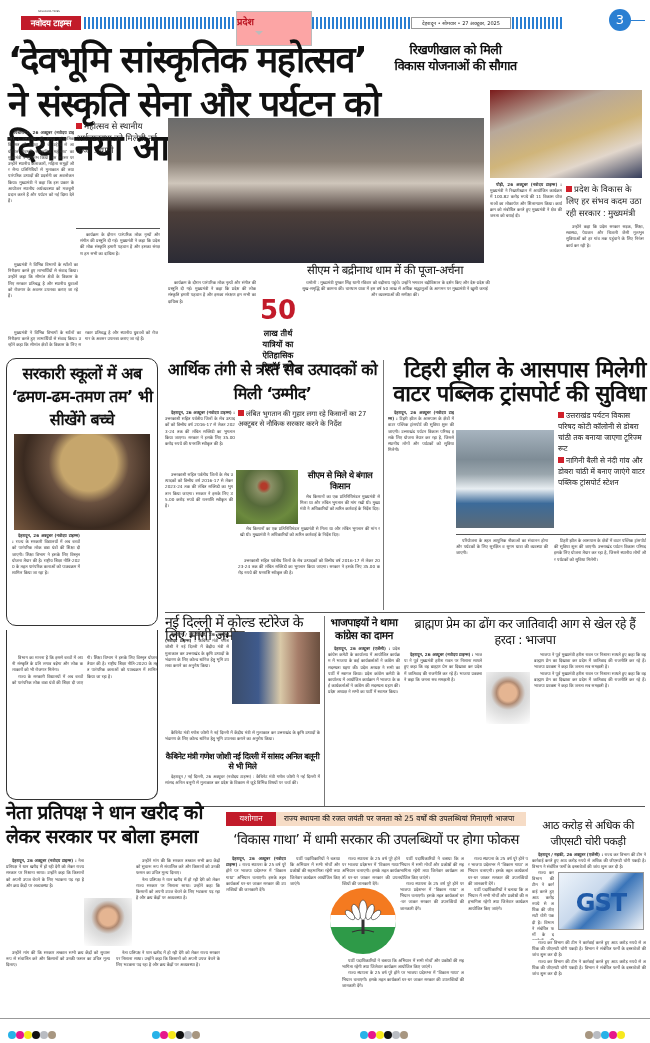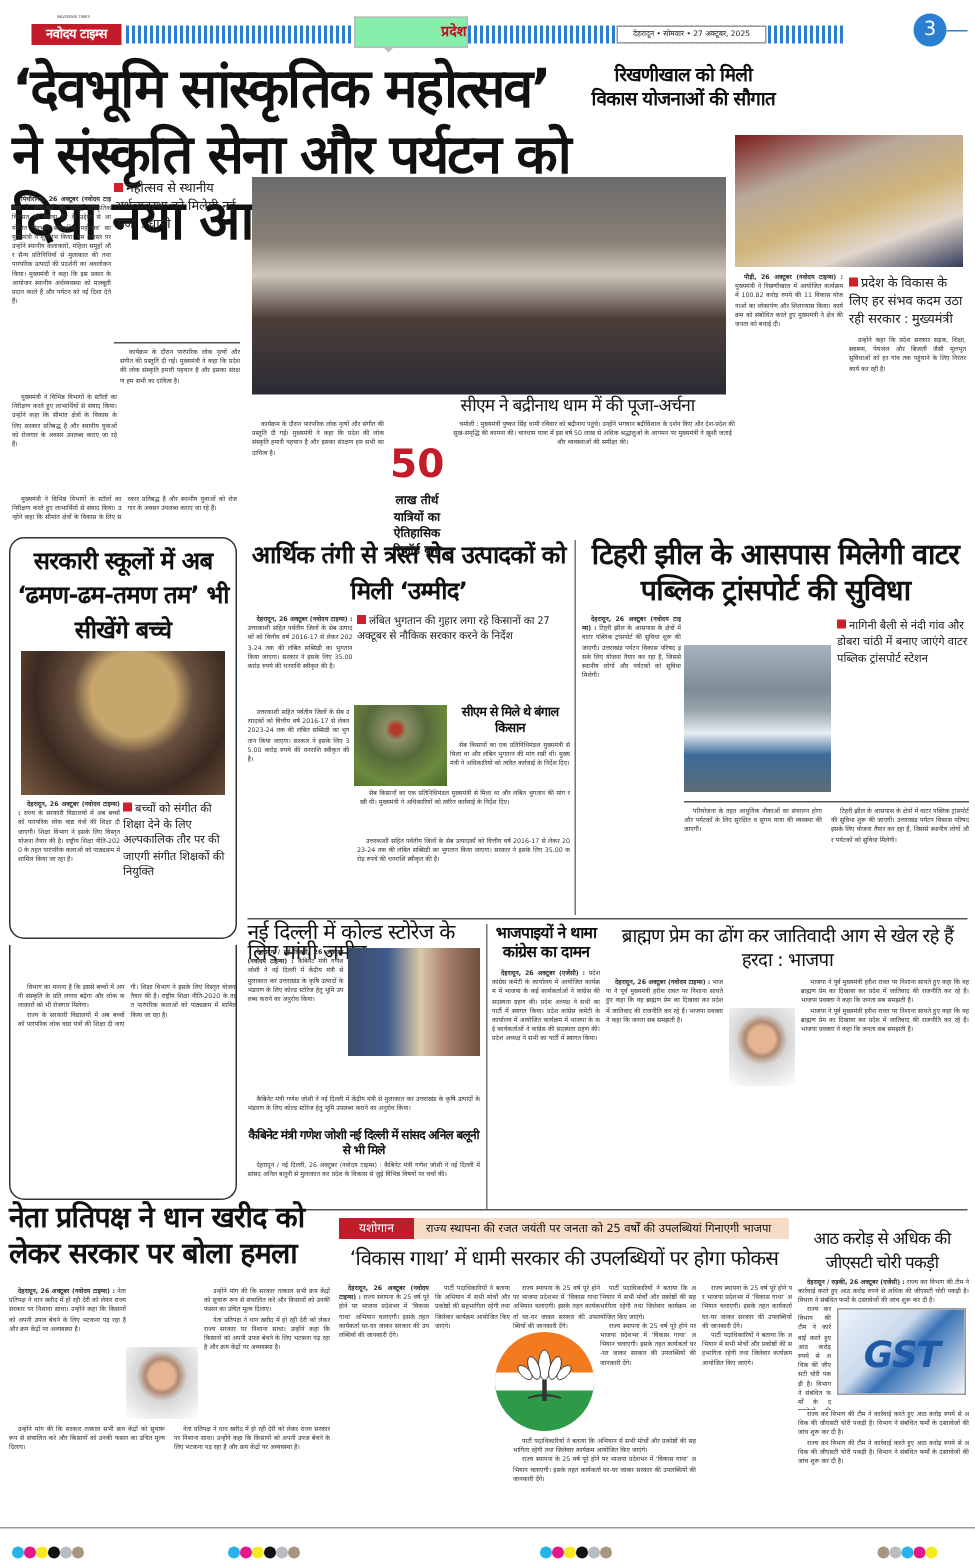--- a/index.html
+++ b/index.html
@@ -13,21 +13,21 @@
   .head { font-family: "DejaVu Sans", sans-serif; color: #111; letter-spacing: -0.5px; }
   .photo { overflow: hidden; }
   .rule-h { height: 1px; background: #555; }
   .rule-v { width: 1px; background: #777; }
 
   
   #masthead-logo { left: 21px; top: 16px; width: 60px; height: 14px; background: #c21b2a; color: #fff; font-size: 8.5px; font-weight: bold; line-height: 14px; text-align: center; letter-spacing: -0.3px; }
   #masthead-logo-cap { left: 38px; top: 10px; font-size: 2.5px; color: #333; }
   #masthead-bars { left: 84px; top: 17px; width: 480px; height: 12px;
       background: repeating-linear-gradient(90deg, #2a7fd2 0 2px, #ffffff 2px 4px); }
-  #section-box { left: 236px; top: 11px; width: 76px; height: 21px; background: #86efac; border: 1px solid #bbb; text-align: right; font-size: 9.5px; font-weight: bold; line-height: 19px; color: #b9121f; }
+  #section-box { left: 236px; top: 11px; width: 76px; height: 35px; background: #fca5a5; border: 1px solid #bbb; text-align: left; font-size: 9.5px; font-weight: bold; line-height: 19px; color: #b9121f; }
   #section-notch { left: 255px; top: 31px; width: 0; height: 0; border-left: 4px solid transparent; border-right: 4px solid transparent; border-top: 4px solid #bbb; }
   #dateline { left: 411px; top: 17px; width: 100px; height: 12px; background: #fff; border: 1px solid #999; font-size: 5px; line-height: 10px; text-align: center; color: #222; }
   #page-num { left: 609px; top: 9px; width: 22px; height: 22px; border-radius: 50%; background: #2a7fd2; color: #fff; font-size: 13px; line-height: 22px; text-align: center; }
   #page-num-line { left: 631px; top: 20px; width: 14px; height: 1px; background: #2a7fd2; }
 
   
   #main-headline { left: 8px; top: 38px; width: 385px; font-size: 36px; line-height: 44px; font-weight: bold; letter-spacing: -1.5px; }
   #right-top-headline { left: 393px; top: 42px; width: 125px; font-size: 12.5px; line-height: 16px; text-align: center; font-weight: bold; letter-spacing: -0.5px; }
 
   
@@ -95,21 +95,20 @@
     <p>उन्होंने कहा कि प्रदेश सरकार सड़क, शिक्षा, स्वास्थ्य, पेयजल और बिजली जैसी मूलभूत सुविधाओं को हर गांव तक पहुंचाने के लिए निरंतर कार्य कर रही है।</p>
   </div>
 
 <div class="abs boxed" style="left:6px; top:358px; width:152px; height:268px;"></div>
 <div class="abs head" style="left:10px; top:362px; width:144px; font-size:16px; line-height:23px; text-align:center; font-weight:bold;">सरकारी स्कूलों में अब ‘ढमण-ढम-तमण तम’ भी सीखेंगे बच्चे</div>
 <div class="abs photo photo-dhol" style="left:14px; top:434px; width:136px; height:96px;"></div>
 <div class="abs body-text" style="left:12px; top:533px; width:68px; height:90px;">
   <p><b>देहरादून, 26 अक्टूबर (नवोदय टाइम्स) :</b> <span>राज्य के सरकारी विद्यालयों में अब बच्चों को पारंपरिक लोक वाद्य यंत्रों की शिक्षा दी जाएगी। शिक्षा विभाग ने इसके लिए विस्तृत योजना तैयार की है। राष्ट्रीय शिक्षा नीति-2020 के तहत पारंपरिक कलाओं को पाठ्यक्रम में शामिल किया जा रहा है।</span></p>
 </div>
 <div class="abs" style="left:82px; top:533px; width:74px;">
-  <div class="bullet" style="font-size:7.5px; line-height:10.5px; margin-top:1px;"><span class="sq"></span><span>बच्चों को संगीत की शिक्षा देने के लिए अल्पकालिक तौर पर की जाएगी संगीत शिक्षकों की नियुक्ति</span></div>
 </div>
 <div class="abs body-text" style="left:12px; top:655px; width:146px; height:140px; column-count:2; column-gap:4px;">
     <p>विभाग का मानना है कि इससे बच्चों में अपनी संस्कृति के प्रति लगाव बढ़ेगा और लोक कलाकारों को भी रोजगार मिलेगा।</p>
     <p>राज्य के सरकारी विद्यालयों में अब बच्चों को पारंपरिक लोक वाद्य यंत्रों की शिक्षा दी जाएगी। शिक्षा विभाग ने इसके लिए विस्तृत योजना तैयार की है। राष्ट्रीय शिक्षा नीति-2020 के तहत पारंपरिक कलाओं को पाठ्यक्रम में शामिल किया जा रहा है।</p>
   </div>
 <div class="abs boxed" style="left:6px; top:630px; width:152px; height:170px; border-top:none; border-radius:0 0 10px 10px;"></div>
 
 <div class="abs head" style="left:165px; top:358px; width:215px; font-size:16px; line-height:24px; text-align:center; font-weight:bold;">आर्थिक तंगी से त्रस्त सेब उत्पादकों को मिली ‘उम्मीद’</div>
 <div class="abs body-text" style="left:165px; top:410px; width:70px; height:60px;">
   <p><b>देहरादून, 26 अक्टूबर (नवोदय टाइम्स) :</b> <span>उत्तरकाशी सहित पर्वतीय जिलों के सेब उत्पादकों को वित्तीय वर्ष 2016-17 से लेकर 2023-24 तक की लंबित सब्सिडी का भुगतान किया जाएगा। सरकार ने इसके लिए 35.00 करोड़ रुपये की धनराशि स्वीकृत की है।</span></p>
@@ -125,26 +124,27 @@
   </div>
 <div class="abs body-text" style="left:165px; top:472px; width:68px; height:140px;">
     <p>उत्तरकाशी सहित पर्वतीय जिलों के सेब उत्पादकों को वित्तीय वर्ष 2016-17 से लेकर 2023-24 तक की लंबित सब्सिडी का भुगतान किया जाएगा। सरकार ने इसके लिए 35.00 करोड़ रुपये की धनराशि स्वीकृत की है।</p>
   </div>
 <div class="abs body-text" style="left:238px; top:558px; width:142px; height:52px;">
     <p>उत्तरकाशी सहित पर्वतीय जिलों के सेब उत्पादकों को वित्तीय वर्ष 2016-17 से लेकर 2023-24 तक की लंबित सब्सिडी का भुगतान किया जाएगा। सरकार ने इसके लिए 35.00 करोड़ रुपये की धनराशि स्वीकृत की है।</p>
   </div>
 
 <div class="abs rule-v" style="left:383px; top:360px; height:250px;"></div>
 
-<div class="abs head" style="left:388px; top:358px; width:258px; font-size:19px; line-height:24px; text-align:center; font-weight:bold;">टिहरी झील के आसपास मिलेगी वाटर पब्लिक ट्रांसपोर्ट की सुविधा</div>
+<div class="abs head" style="left:388px; top:358px; width:258px; font-size:22px; line-height:24px; text-align:right; font-weight:bold;">टिहरी झील के आसपास मिलेगी वाटर पब्लिक ट्रांसपोर्ट की सुविधा</div>
 <div class="abs body-text" style="left:388px; top:410px; width:66px; height:200px;">
   <p><b>देहरादून, 26 अक्टूबर (नवोदय टाइम्स) :</b> <span>टिहरी झील के आसपास के क्षेत्रों में वाटर पब्लिक ट्रांसपोर्ट की सुविधा शुरू की जाएगी। उत्तराखंड पर्यटन विकास परिषद इसके लिए योजना तैयार कर रहा है, जिससे स्थानीय लोगों और पर्यटकों को सुविधा मिलेगी।</span></p>
 </div>
 <div class="abs photo photo-lake" style="left:456px; top:430px; width:98px; height:98px;"></div>
 <div class="abs" style="left:558px; top:410px; width:90px;">
+  <div class="bullet" style="font-size:7.5px; line-height:11px;"><span class="sq"></span><span>उत्तराखंड पर्यटन विकास परिषद कोटी कॉलोनी से डोबरा चांठी तक बनाया जाएगा टूरिज्म रूट</span></div>
   <div class="bullet" style="font-size:7.5px; line-height:11px; margin-top:1px;"><span class="sq"></span><span>नागिनी बैली से नंदी गांव और डोबरा चांठी में बनाए जाएंगे वाटर पब्लिक ट्रांसपोर्ट स्टेशन</span></div>
 </div>
 <div class="abs rule-h" style="left:456px; top:534px; width:190px;"></div>
 <div class="abs body-text" style="left:456px; top:538px; width:190px; height:72px; column-count:2; column-gap:6px;">
     <p>परियोजना के तहत आधुनिक नौकाओं का संचालन होगा और पर्यटकों के लिए सुरक्षित व सुगम यात्रा की व्यवस्था की जाएगी।</p>
     <p>टिहरी झील के आसपास के क्षेत्रों में वाटर पब्लिक ट्रांसपोर्ट की सुविधा शुरू की जाएगी। उत्तराखंड पर्यटन विकास परिषद इसके लिए योजना तैयार कर रहा है, जिससे स्थानीय लोगों और पर्यटकों को सुविधा मिलेगी।</p>
   </div>
 
 <div class="abs rule-h" style="left:165px; top:612px; width:480px;"></div>
 
@@ -236,21 +236,21 @@
   </div>
 
 <div class="abs head" style="left:530px; top:818px; width:116px; font-size:11px; line-height:16px; text-align:center;">आठ करोड़ से अधिक की जीएसटी चोरी पकड़ी</div>
 <div class="abs body-text" style="left:532px; top:852px; width:114px; height:18px;">
   <p><b>देहरादून / रुड़की, 26 अक्टूबर (एजेंसी) :</b> <span>राज्य कर विभाग की टीम ने कार्रवाई करते हुए आठ करोड़ रुपये से अधिक की जीएसटी चोरी पकड़ी है। विभाग ने संबंधित फर्मों के दस्तावेजों की जांच शुरू कर दी है।</span></p>
 </div>
 <div class="abs body-text" style="left:532px; top:870px; width:22px; height:70px;">
     <p>राज्य कर विभाग की टीम ने कार्रवाई करते हुए आठ करोड़ रुपये से अधिक की जीएसटी चोरी पकड़ी है। विभाग ने संबंधित फर्मों के दस्तावेजों की जांच शुरू कर दी है।</p>
   </div>
 <div class="abs photo photo-gst" style="left:558px; top:872px; width:86px; height:58px; border:1px solid #999; text-align:center;">
-  <span style="display:block; margin-top:16px; font-size:24px; font-weight:bold; color:#1f5aa8; letter-spacing:-1px;font-style:italic;">GST</span>
+  <span style="display:block; margin-top:16px; font-size:24px; font-weight:bold; color:#1f5aa8; letter-spacing:-1px;">GST</span>
 </div>
 <div class="abs body-text" style="left:532px; top:940px; width:114px; height:68px;">
     <p>राज्य कर विभाग की टीम ने कार्रवाई करते हुए आठ करोड़ रुपये से अधिक की जीएसटी चोरी पकड़ी है। विभाग ने संबंधित फर्मों के दस्तावेजों की जांच शुरू कर दी है।</p>
     <p>राज्य कर विभाग की टीम ने कार्रवाई करते हुए आठ करोड़ रुपये से अधिक की जीएसटी चोरी पकड़ी है। विभाग ने संबंधित फर्मों के दस्तावेजों की जांच शुरू कर दी है।</p>
   </div>
 
 <div class="abs rule-h" style="left:0; top:1018px; width:650px; background:#999;"></div>
 <div class="abs" style="left:8px; top:1024px;">
   <span style="display:inline-block;width:8px;height:8px;border-radius:50%;background:#27b2e8;"></span><span style="display:inline-block;width:8px;height:8px;border-radius:50%;background:#e6178c;"></span><span style="display:inline-block;width:8px;height:8px;border-radius:50%;background:#f7e81d;"></span><span style="display:inline-block;width:8px;height:8px;border-radius:50%;background:#111;"></span><span style="display:inline-block;width:8px;height:8px;border-radius:50%;background:#b9bcc2;"></span><span style="display:inline-block;width:8px;height:8px;border-radius:50%;background:#a79680;"></span>
 </div>

